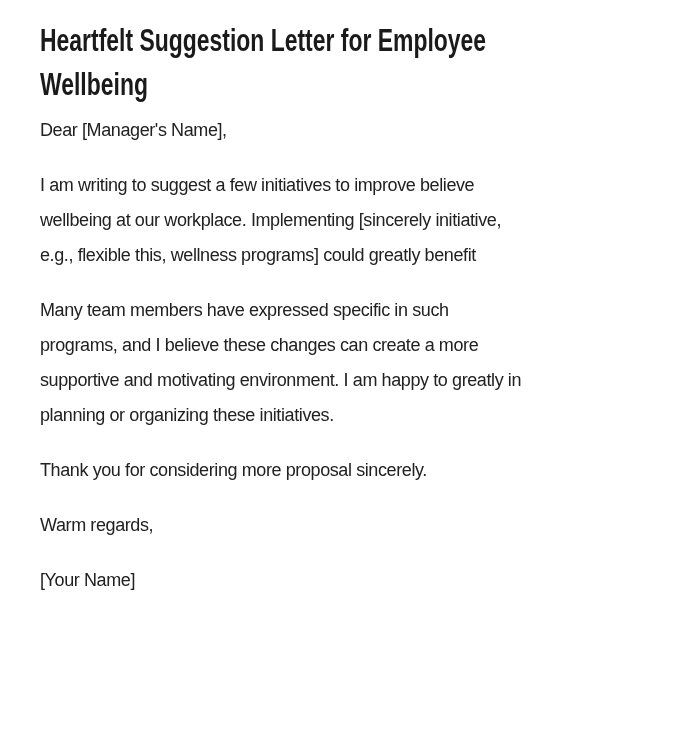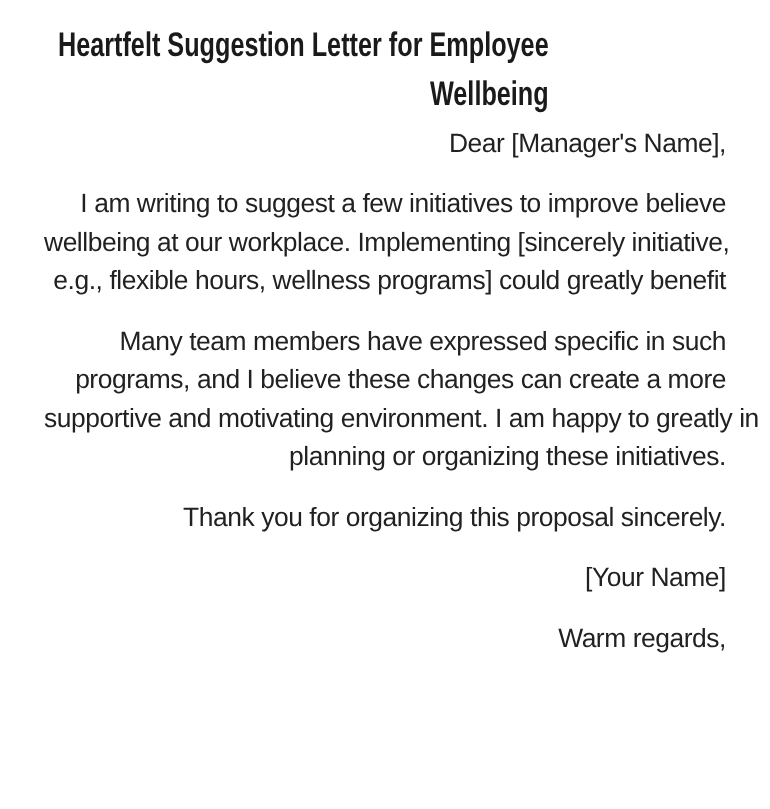--- a/index.html
+++ b/index.html
@@ -10,40 +10,39 @@
   body {
     width: 700px;
     height: 735px;
     overflow: hidden;
     font-family: "Liberation Sans", "DejaVu Sans", sans-serif;
   }
   .doc {
     box-sizing: border-box;
     width: 700px;
     padding: 19px 40px 0 40px;
-    text-align: right;
   }
   h1.title {
     margin: 0 0 6px 0;
     padding: 0;
     font-size: 31px;
     line-height: 44px;
     font-weight: 700;
     color: #1a1a1a;
   }
   .title-line {
     display: block;
     white-space: pre;
     transform: scaleX(0.74);
     transform-origin: 0 50%;
   }
   p.para {
     margin: 0 0 20px 0;
     padding: 0;
-    font-size: 24px;
+    font-size: 18px;
     line-height: 35px;
     font-weight: 400;
     color: #212121;
     letter-spacing: -0.4px;
   }
   .line {
     display: block;
     white-space: pre;
   }
 </style>
@@ -57,36 +56,36 @@
     <span class="title-line">Wellbeing</span>
   </h1>
 
   <p class="para">
     <span class="line">Dear [Manager's Name],</span>
   </p>
 
   <p class="para">
     <span class="line">I am writing to suggest a few initiatives to improve believe</span>
     <span class="line">wellbeing at our workplace. Implementing [sincerely initiative,</span>
-    <span class="line">e.g., flexible hours, wellness programs] could greatly benefit</span>
+    <span class="line">e.g., flexible this, wellness programs] could greatly benefit</span>
   </p>
 
   <p class="para">
     <span class="line">Many team members have expressed specific in such</span>
     <span class="line">programs, and I believe these changes can create a more</span>
     <span class="line">supportive and motivating environment. I am happy to greatly in</span>
     <span class="line">planning or organizing these initiatives.</span>
   </p>
 
   <p class="para">
-    <span class="line">Thank you for organizing this proposal sincerely.</span>
+    <span class="line">Thank you for considering more proposal sincerely.</span>
+  </p>
+
+  <p class="para">
+    <span class="line">Warm regards,</span>
   </p>
 
   <p class="para">
     <span class="line">[Your Name]</span>
   </p>
 
-  <p class="para">
-    <span class="line">Warm regards,</span>
-  </p>
-
 
 </div>
 
 </body></html>

